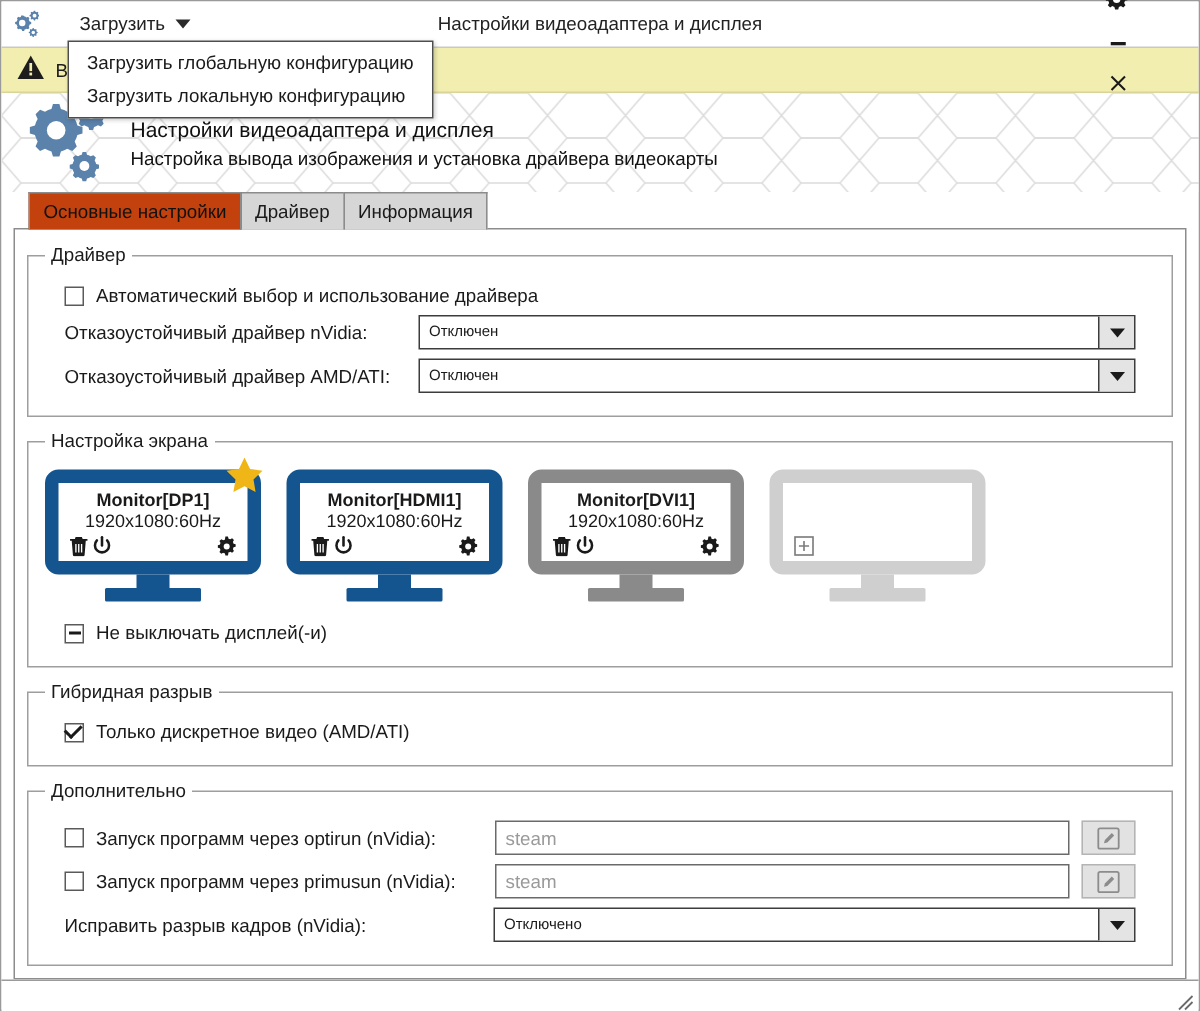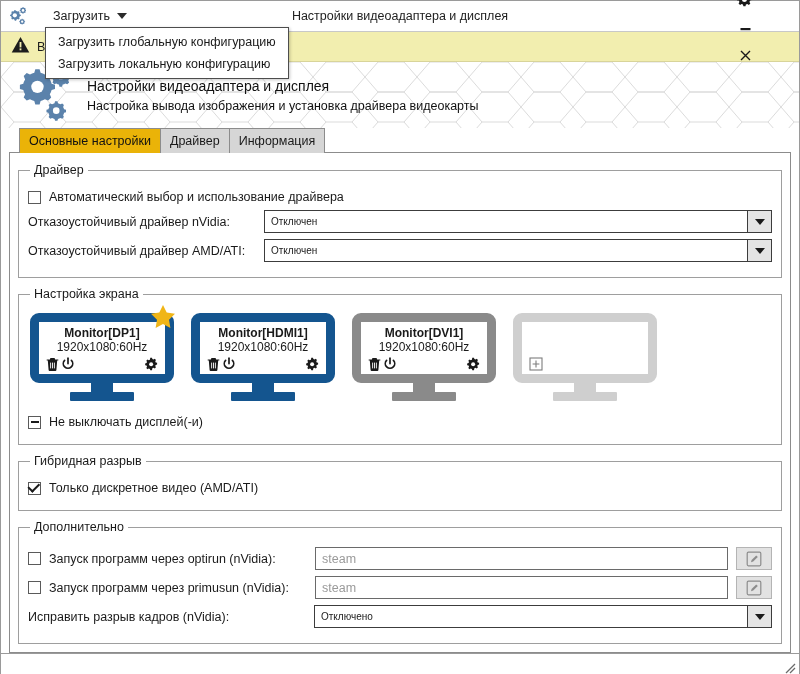--- a/index.html
+++ b/index.html
@@ -35,29 +35,29 @@
   .hdr-txt{position:relative;z-index:2;display:flex;flex-direction:column;gap:5px;}
   .hdr-title{font-size:14px;color:#111;font-weight:400;}
   .hdr-sub{font-size:12.5px;color:#111;}
 
   
   .body{flex:1 1 auto;padding:0 8px 0 8px;box-sizing:border-box;display:flex;flex-direction:column;background:#fff;}
 
   
   .tabbar{display:flex;align-items:flex-end;height:25px;margin-left:10px;position:relative;z-index:3;}
   .tab{border:1px solid #8c8c8c;border-bottom:none;background:#d6d6d6;padding:4px 9px 4px 9px;font-size:12.5px;color:#1a1a1a;cursor:default;margin-right:-1px;height:16px;box-sizing:content-box;line-height:16px;}
-  .tab.active{background:#eab308;color:#111;position:relative;z-index:4;}
+  .tab.active{background:#c2410c;color:#111;position:relative;z-index:4;}
 
   .tabpanel{border:1px solid #8c8c8c;margin-top:-1px;flex:1 1 auto;padding:10px 8px 8px 8px;box-sizing:border-box;display:flex;flex-direction:column;gap:9px;background:#fff;}
 
   
   fieldset.grp{border:1px solid #9e9e9e;margin:0;padding:7px 9px 9px 9px;min-width:0;}
   fieldset.grp > legend{font-size:12.5px;color:#1a1a1a;padding:0 4px;margin-left:2px;}
 
-  .row{display:flex;align-items:center;gap:8px;margin:6px 0;}
+  .row{display:flex;align-items:center;gap:8px;margin:6px 15px;}
   .lbl{font-size:12.5px;color:#1a1a1a;white-space:nowrap;}
 
   
   .cb{width:13px;height:13px;border:1px solid #5a5a5a;background:#fff;flex:0 0 13px;display:flex;align-items:center;justify-content:center;box-sizing:border-box;cursor:default;}
   .cb.checked::after{content:"";display:block;width:9px;height:5px;border-left:2px solid #1a1a1a;border-bottom:2px solid #1a1a1a;transform:rotate(-45deg) translate(1px,-2px);}
   .cb.tri::after{content:"";display:block;width:8px;height:0;border-top:2px solid #1a1a1a;}
 
   
   .combo{flex:1 1 auto;height:23px;border:1px solid #3c3c3c;background:#fff;display:flex;align-items:stretch;box-sizing:border-box;min-width:0;cursor:default;}
   .combo .val{flex:1 1 auto;display:flex;align-items:center;padding:0 6px;font-size:10px;color:#1a1a1a;overflow:hidden;white-space:nowrap;}

